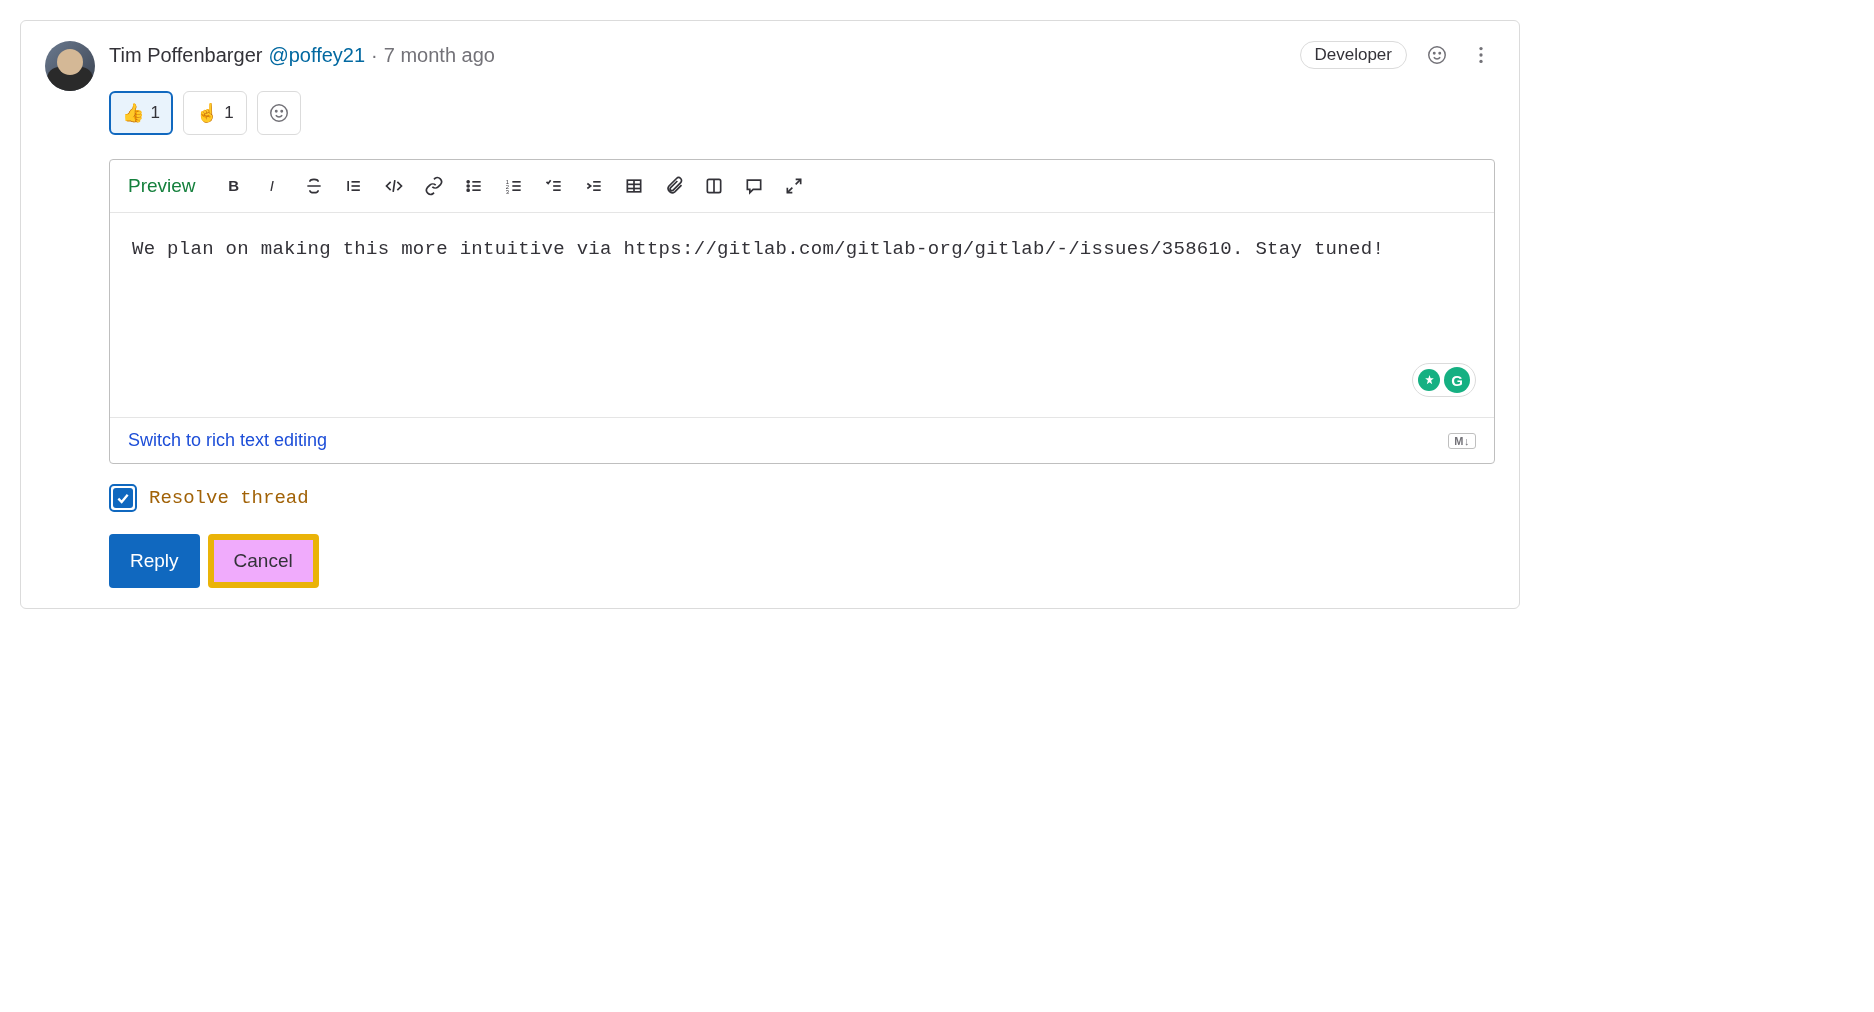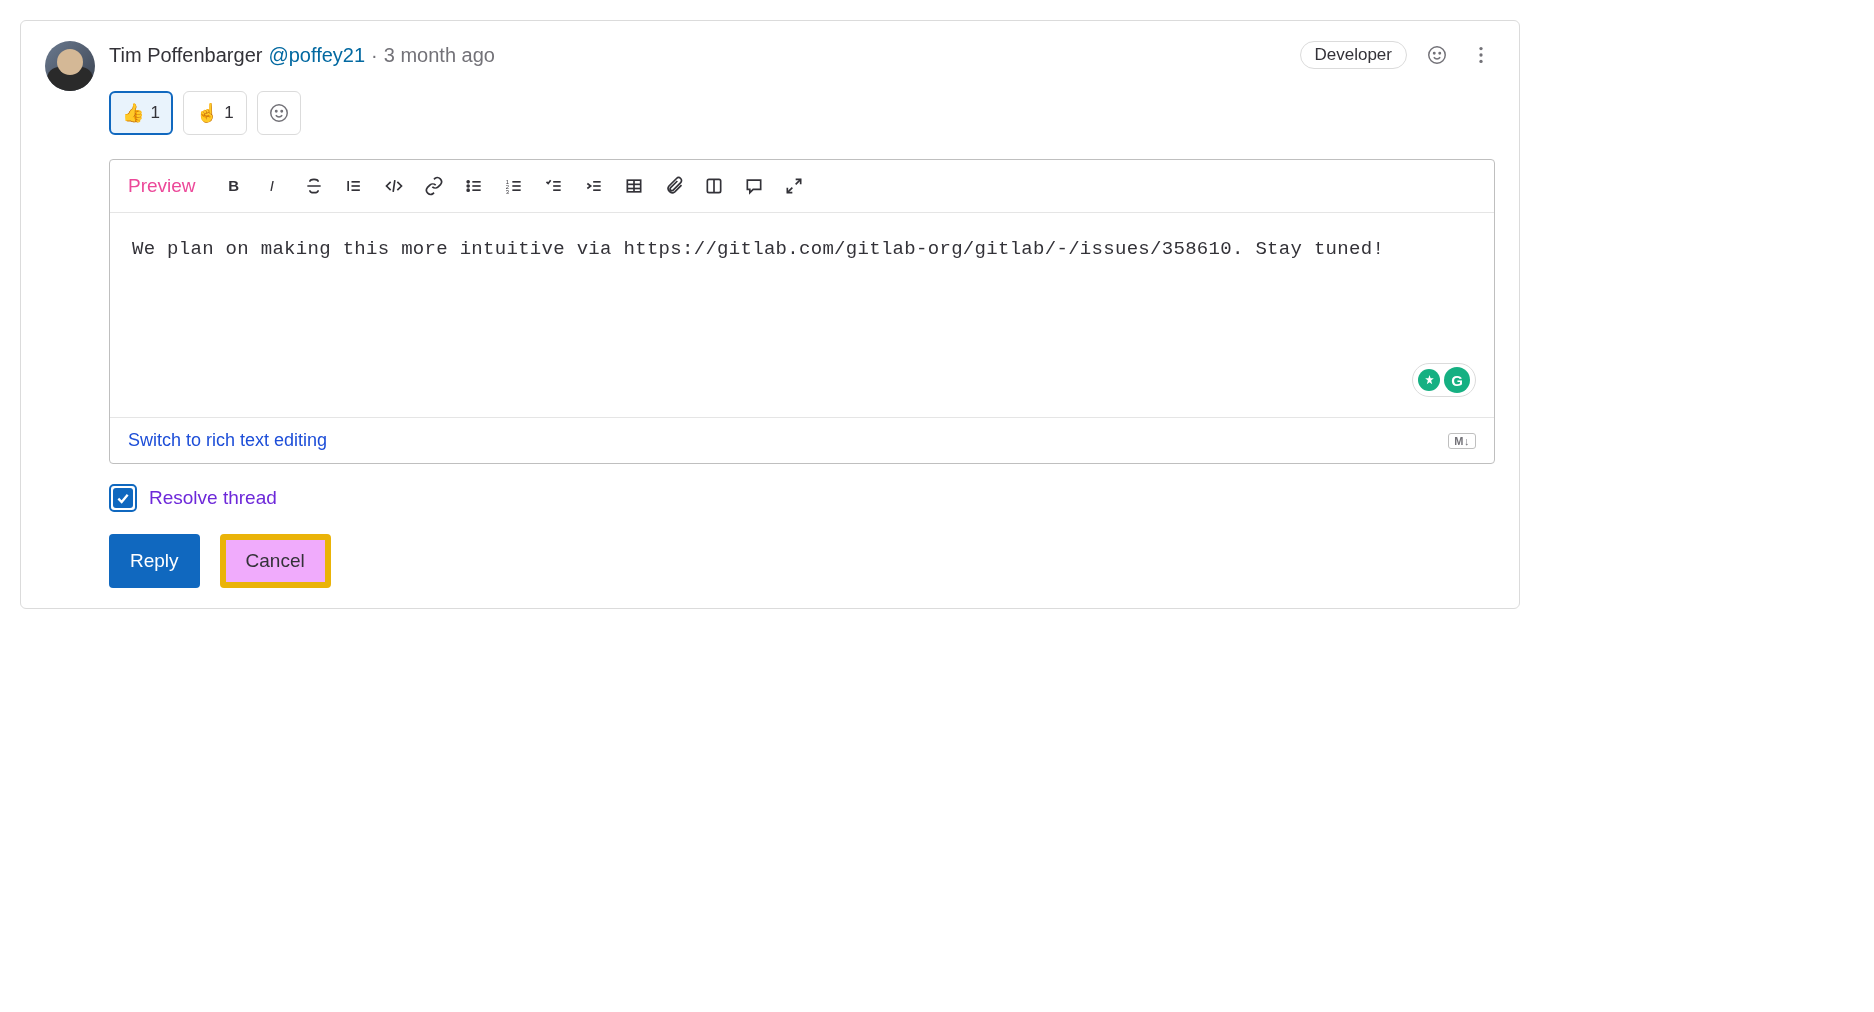--- a/index.html
+++ b/index.html
@@ -24,52 +24,52 @@
 .comment-text p { margin-bottom: 20px; }
 .mention { background: #fde5b3; color: #1068bf; border-radius: 3px; padding: 1px 3px; }
 .emoji-inline { font-size: 20px; }
 .reactions { display: flex; gap: 10px; margin-bottom: 24px; }
 .reaction { display: flex; align-items: center; gap: 6px; border: 1px solid #dbdbdb; border-radius: 6px; padding: 6px 12px; font-size: 18px; cursor: pointer; background: #fff; }
 .reaction.active { border: 2px solid #1068bf; background: #e9f3fc; padding: 5px 11px; }
 .reaction-count { color: #333238; font-size: 17px; }
 .add-reaction { width: 44px; height: 44px; border: 1px solid #dbdbdb; border-radius: 6px; display: flex; align-items: center; justify-content: center; cursor: pointer; background: #fff; color: #737278; }
 .editor-box { border: 1px solid #bfbfbf; border-radius: 4px; margin-bottom: 20px; }
 .editor-toolbar { display: flex; align-items: center; gap: 8px; padding: 10px 18px; border-bottom: 1px solid #e5e5e5; }
-.preview-tab { font-size: 19px; color: #ec4899; margin-right: 14px; cursor: pointer; }
+.preview-tab { font-size: 19px; color: #15803d; margin-right: 14px; cursor: pointer; }
 .tb-btn { width: 32px; height: 32px; display: flex; align-items: center; justify-content: center; cursor: pointer; color: #333238; background: none; border: none; }
 .tb-btn svg { width: 20px; height: 20px; }
 .editor-textarea { width: 100%; border: none; padding: 20px 22px; font-family: "SFMono-Regular", Consolas, "Liberation Mono", Menlo, monospace; font-size: 19px; line-height: 1.7; resize: none; min-height: 200px; outline: none; color: #333238; letter-spacing: 0.3px; }
 .grammarly { position: relative; float: right; margin-right: 18px; margin-top: -54px; display: flex; align-items: center; gap: 4px; border: 1px solid #dbdbdb; border-radius: 20px; padding: 3px 5px; background: #fff; }
 .gram-bulb { width: 22px; height: 22px; background: #15b082; border-radius: 50%; display: flex; align-items: center; justify-content: center; color: #fff; }
 .gram-g { width: 26px; height: 26px; background: #15b082; border-radius: 50%; display: flex; align-items: center; justify-content: center; color: #fff; font-weight: bold; font-size: 15px; }
 .editor-footer { display: flex; align-items: center; justify-content: space-between; padding: 12px 18px; border-top: 1px solid #e5e5e5; }
 .switch-text { color: #1d4ed8; font-size: 18px; cursor: pointer; }
 .md-badge { border: 1px solid #bfbfbf; border-radius: 3px; padding: 1px 5px; font-size: 11px; font-weight: 600; color: #737278; letter-spacing: 0.5px; }
 .resolve-row { display: flex; align-items: center; gap: 12px; margin-bottom: 22px; }
 .checkbox-wrap { position: relative; width: 28px; height: 28px; border: 2px solid #1068bf; border-radius: 5px; padding: 2px; }
 .checkbox-inner { width: 100%; height: 100%; background: #1068bf; border-radius: 3px; display: flex; align-items: center; justify-content: center; color: #fff; }
-.resolve-label { font-size: 19px; color: #6d28d9; }
-.action-row { display: flex; gap: 20px; }
+.resolve-label { font-size: 19px; color: #a16207; font-family: Liberation Mono, monospace; }
+.action-row { display: flex; gap: 8px; }
 .btn { border-radius: 4px; padding: 10px 20px; font-size: 19px; cursor: pointer; border: 1px solid transparent; }
 .btn-primary { background: #1068bf; color: #fff; }
 .btn-secondary { background: #f0abfc; color: #333238; border: 6px solid #eab308; }
 </style>
 </head>
 <body>
 
 <div class="thread-card">
   <div class="comment-header">
     <div class="avatar"></div>
     <div class="comment-body">
       <div class="comment-meta">
         <div class="meta-left">
           <span class="author-name">Tim Poffenbarger</span>
           <span class="author-handle">@poffey21</span>
           <span class="sep">·</span>
-          <span class="timestamp">3 month ago</span>
+          <span class="timestamp">7 month ago</span>
         </div>
         <div class="meta-right">
           <span class="role-badge">Developer</span>
           <button class="icon-btn">
             <svg viewBox="0 0 24 24" fill="none" stroke="currentColor" stroke-width="1.6">
                 <circle cx="12" cy="12" r="9"></circle>
                 <circle cx="9" cy="10" r="0.8" fill="currentColor"></circle>
                 <circle cx="15" cy="10" r="0.8" fill="currentColor"></circle>
                 <path d="M8.5 14.5c1 1.2 2.2 1.8 3.5 1.8s2.5-.6 3.5-1.8"></path>
               </svg>

